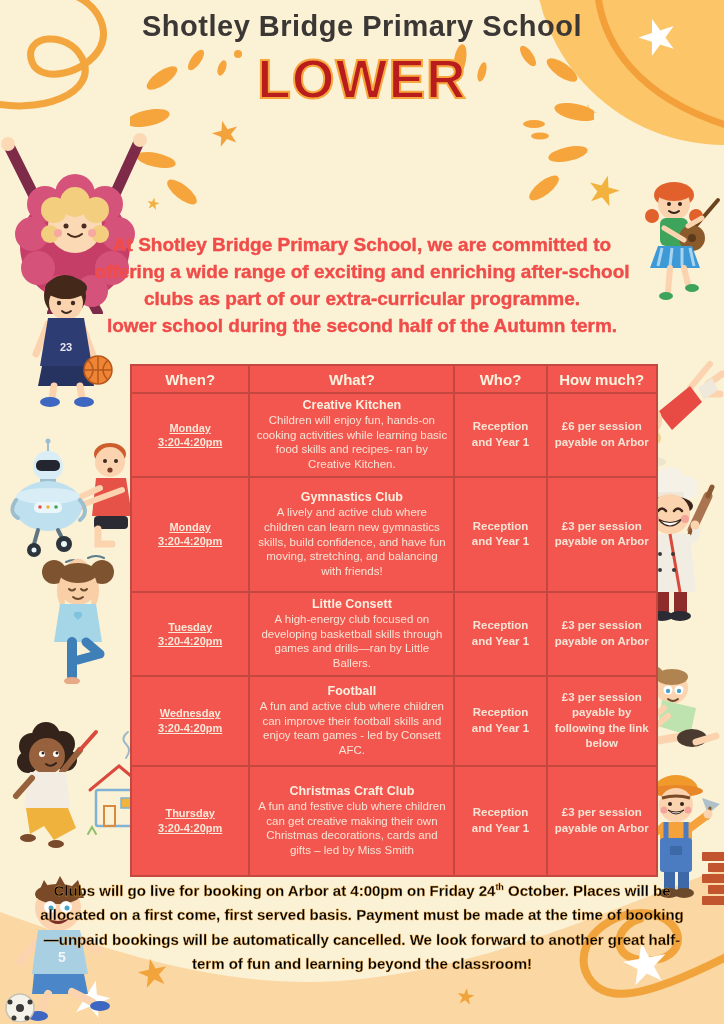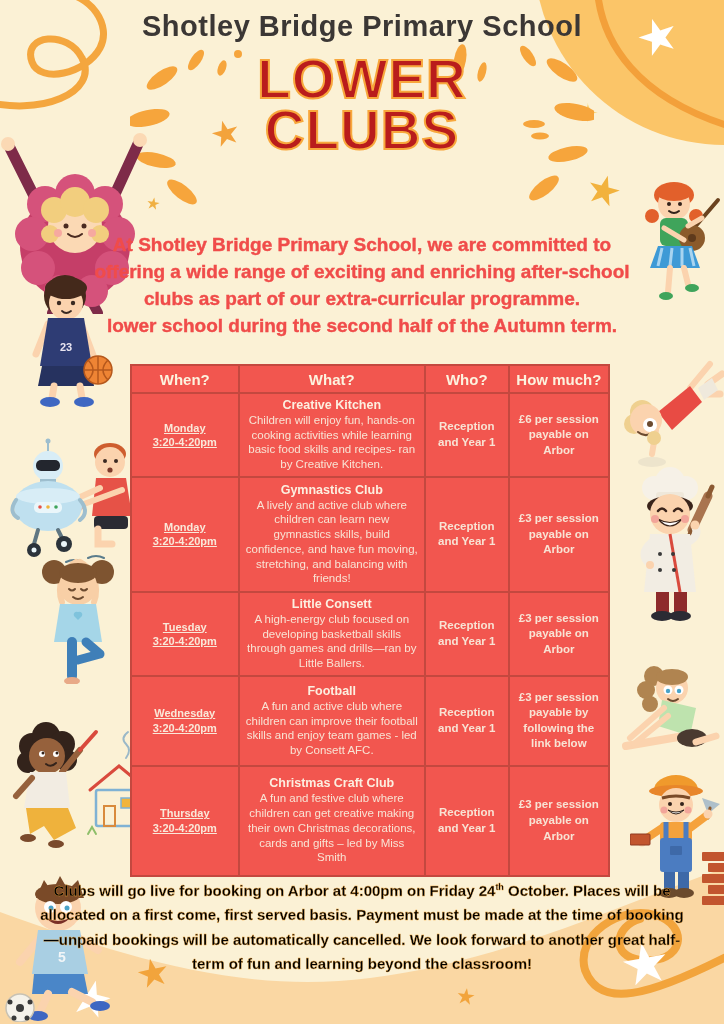--- a/index.html
+++ b/index.html
@@ -10,21 +10,21 @@
   .school-name{position:absolute;top:10px;left:0;right:0;text-align:center;
     font-size:29px;font-weight:700;color:#3B3735;letter-spacing:.5px;}
   .big-title{position:absolute;top:54px;left:0;right:0;text-align:center;color:#b91c1c;
     font-weight:700;font-size:55px;line-height:.93;letter-spacing:1px;-webkit-text-stroke:2px #F8A73C;}
   .intro{position:absolute;top:231px;left:0;right:0;text-align:center;font-size:19px;font-weight:700;
     color:#F04C4A;line-height:1.43;-webkit-text-stroke:.4px #F04C4A;}
   .footer-text{position:absolute;top:879px;left:40px;width:644px;text-align:center;font-size:15px;
     font-weight:700;color:#000000;line-height:1.62;-webkit-text-stroke:.3px #F2A438;}
   .footer-text sup{font-size:9px;vertical-align:super;}
   
-  .clubs-table{position:absolute;top:364px;left:130px;width:480px;border-collapse:collapse;
+  .clubs-table{position:absolute;top:364px;left:130px;width:528px;border-collapse:collapse;
     table-layout:fixed;background:#F2564F;}
   .clubs-table th,.clubs-table td{border:2px solid #C4483F;text-align:center;vertical-align:middle;
     padding:4px 6px;overflow:hidden;}
   .clubs-table th{font-size:15px;color:#FCF3DF;font-weight:700;padding:3px 2px;height:20px;}
   .clubs-table td{font-size:11.5px;color:#F8E3D4;border-radius:8px;}
   .club-name{font-weight:700;color:#FCEFE0;font-size:12.5px;}
   .desc{font-size:11.5px;line-height:1.28;margin-top:1px;}
   .when-cell div{font-weight:700;font-size:11px;color:#FAE8D9;line-height:1.3;text-decoration:underline;}
   .who-cell,.cost-cell{font-weight:700;font-size:12.5px;color:#FAE8D9;line-height:1.35;}
   
@@ -349,21 +349,20 @@
     <rect x="34" y="112" width="11" height="18" fill="#3E69A8"></rect>
       <rect x="48" y="112" width="11" height="18" fill="#3E69A8"></rect>
     <ellipse cx="39" cy="133" rx="10" ry="5" fill="#6B4A2C"></ellipse>
       <ellipse cx="54" cy="133" rx="10" ry="5" fill="#6B4A2C"></ellipse>
   </svg>
 
   <div class="school-name">Shotley Bridge Primary School</div>
 
   <div class="big-title">
     <div>LOWER</div>
-    <div>CLUBS</div>
   </div>
 
   <div class="intro">
     <div>At Shotley Bridge Primary School, we are committed to</div>
     <div>offering a wide range of exciting and enriching after-school</div>
     <div>clubs as part of our extra-curricular programme.</div>
     <div>lower school during the second half of the Autumn term.</div>
   </div>
 
   <table class="clubs-table">

